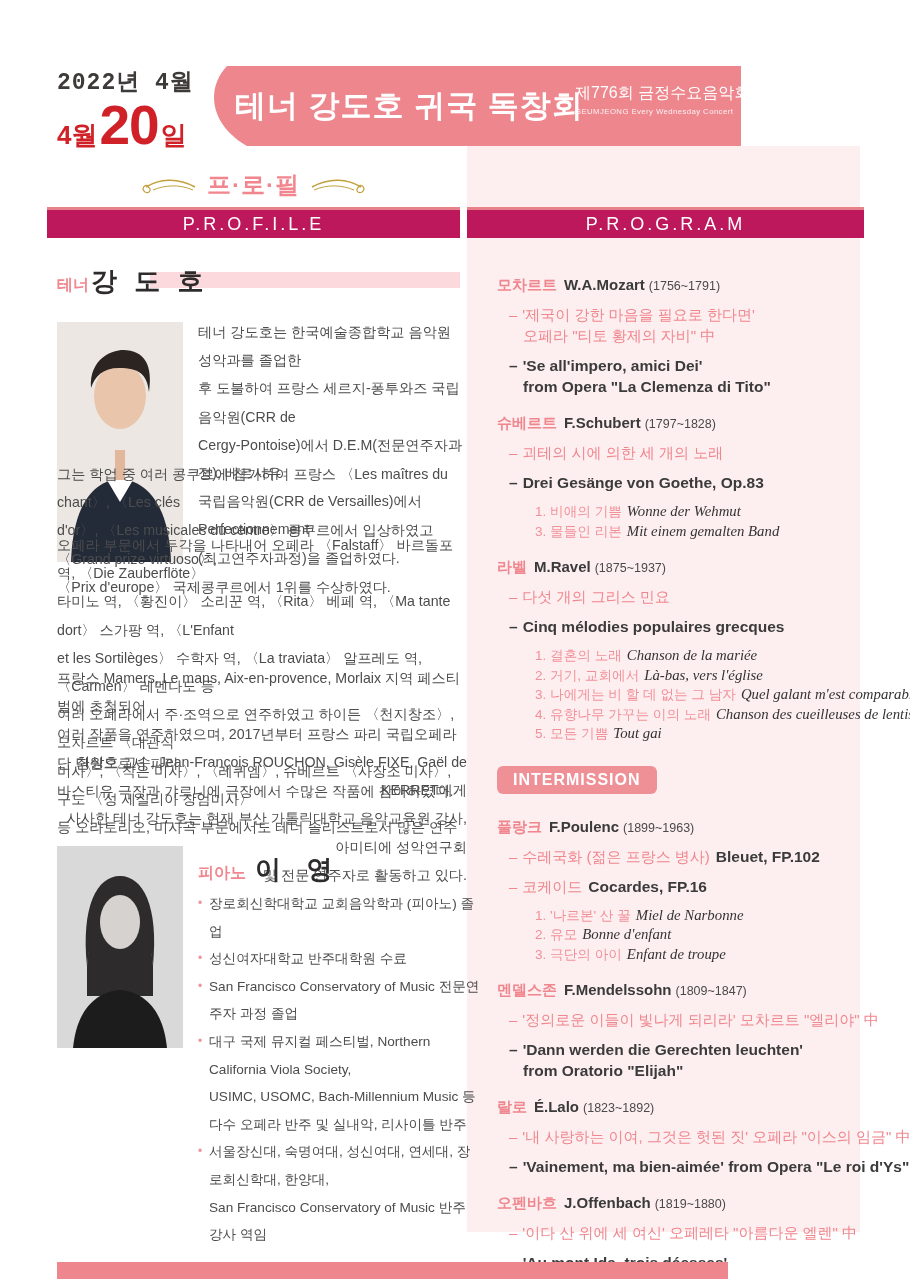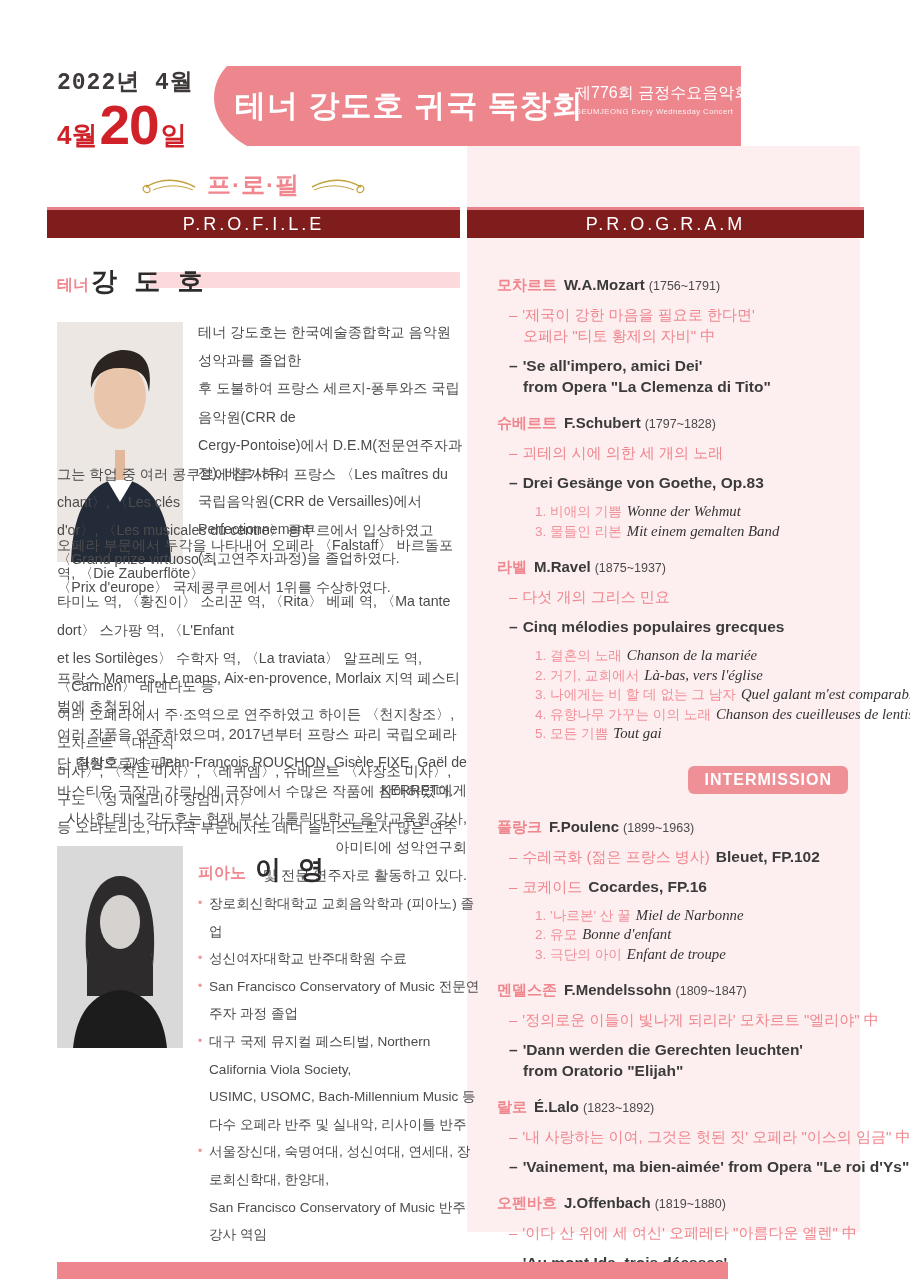--- a/index.html
+++ b/index.html
@@ -22,21 +22,21 @@
   .series-kr{font-size:16px;font-weight:normal;letter-spacing:0px;white-space:nowrap;}
   .series-en{font-size:7.8px;letter-spacing:.4px;margin-top:3px;color:rgba(255,255,255,.88);white-space:nowrap;}
 
   
   .deco{position:absolute;top:168px;height:34px;display:flex;align-items:center;justify-content:center;gap:10px;}
   .deco-profile{left:47px;width:413px;}
   .deco-program{left:467px;width:393px;}
   .deco-text{color:#f2868f;font-size:24px;font-weight:bold;letter-spacing:1px;white-space:nowrap;}
   .flourish{flex:none;}
 
-  .bar{position:absolute;top:207px;height:28px;background:#7f1d1d;border-top:3px solid #e8828a;
+  .bar{position:absolute;top:207px;height:28px;background:#be185d;border-top:3px solid #e8828a;
     color:#fff;text-align:center;font-size:18px;letter-spacing:3px;line-height:28px;}
   .bar-profile{left:47px;width:413px;}
   .bar-program{left:467px;width:397px;}
 
   .program-panel{position:absolute;left:467px;top:146px;width:393px;height:1086px;background:#fdeff0;}
 
   
   .profile-head{position:absolute;left:57px;top:264px;display:flex;align-items:baseline;gap:2px;z-index:2;}
   .head-label{color:#f0868e;font-size:16px;font-weight:bold;}
   .head-name{color:#2e2b2b;font-size:26px;font-weight:bold;letter-spacing:5px;}
@@ -47,21 +47,21 @@
   .photo1{left:57px;top:322px;width:126px;height:240px;}
   .photo2{left:57px;top:846px;width:126px;height:202px;}
 
   .para{position:absolute;font-size:14.2px;line-height:28.2px;color:#4c4c4c;white-space:pre-line;}
   .intro{left:198px;top:318px;width:268px;}
   .p2{left:57px;top:460px;width:410px;}
   .p3{left:57px;top:531px;width:410px;}
   .p4{left:57px;top:664px;width:410px;}
   .p5{left:57px;top:748px;width:410px;text-align:right;}
 
-  .pianist-head{position:absolute;left:198px;top:852px;display:flex;align-items:baseline;gap:9px;}
+  .pianist-head{position:absolute;left:198px;top:852px;display:flex;align-items:baseline;gap:9px;font-family:Liberation Mono, monospace;}
   .pianist-bullets{position:absolute;left:198px;top:890px;width:285px;margin:0;padding:0;list-style:none;}
   .pianist-bullets li{position:relative;font-size:13.6px;line-height:27.6px;color:#4c4c4c;
     padding-left:11px;white-space:pre-line;}
   .pianist-bullets li:before{content:"•";position:absolute;left:0;top:0;color:#f0959b;font-size:12px;}
 
   
   .program-content{position:absolute;left:467px;top:276px;width:393px;box-sizing:border-box;
     padding:0 12px 0 30px;}
   .p-section{margin-bottom:17px;}
   .p-composer{margin-bottom:9px;white-space:nowrap;}
@@ -71,21 +71,21 @@
   .p-item{margin:7px 0 9px 12px;}
   .p-line{font-size:15px;line-height:21px;white-space:nowrap;}
   .p-line.kr{color:#f0868e;}
   .p-line.en{color:#3b3b3b;font-weight:bold;font-size:15.5px;}
   .p-line .dash{margin-right:5px;}
   .p-line.cont{padding-left:14px;}
   .en-inline{color:#3b3b3b;font-weight:bold;font-size:15.5px;margin-left:6px;}
   .p-song{font-size:13.6px;line-height:19.5px;margin-left:26px;white-space:nowrap;}
   .song-kr{color:#f29099;}
   .song-title{color:#333;font-family:"Liberation Serif","DejaVu Serif",serif;font-style:italic;font-size:14.8px;margin-left:5px;}
-  .intermission-wrap{text-align:right;margin:22px 0 24px;}
+  .intermission-wrap{text-align:left;margin:22px 0 24px;}
   .intermission-badge{display:inline-block;background:#ef9097;color:#fff;font-weight:bold;
     font-size:16px;letter-spacing:1px;padding:5px 16px;border-radius:6px;}
 
   .footer-bar{position:absolute;left:57px;top:1262px;width:671px;height:17px;background:#ed868d;}
 </style>
 </head>
 <body>
 
 <div class="page">
 

